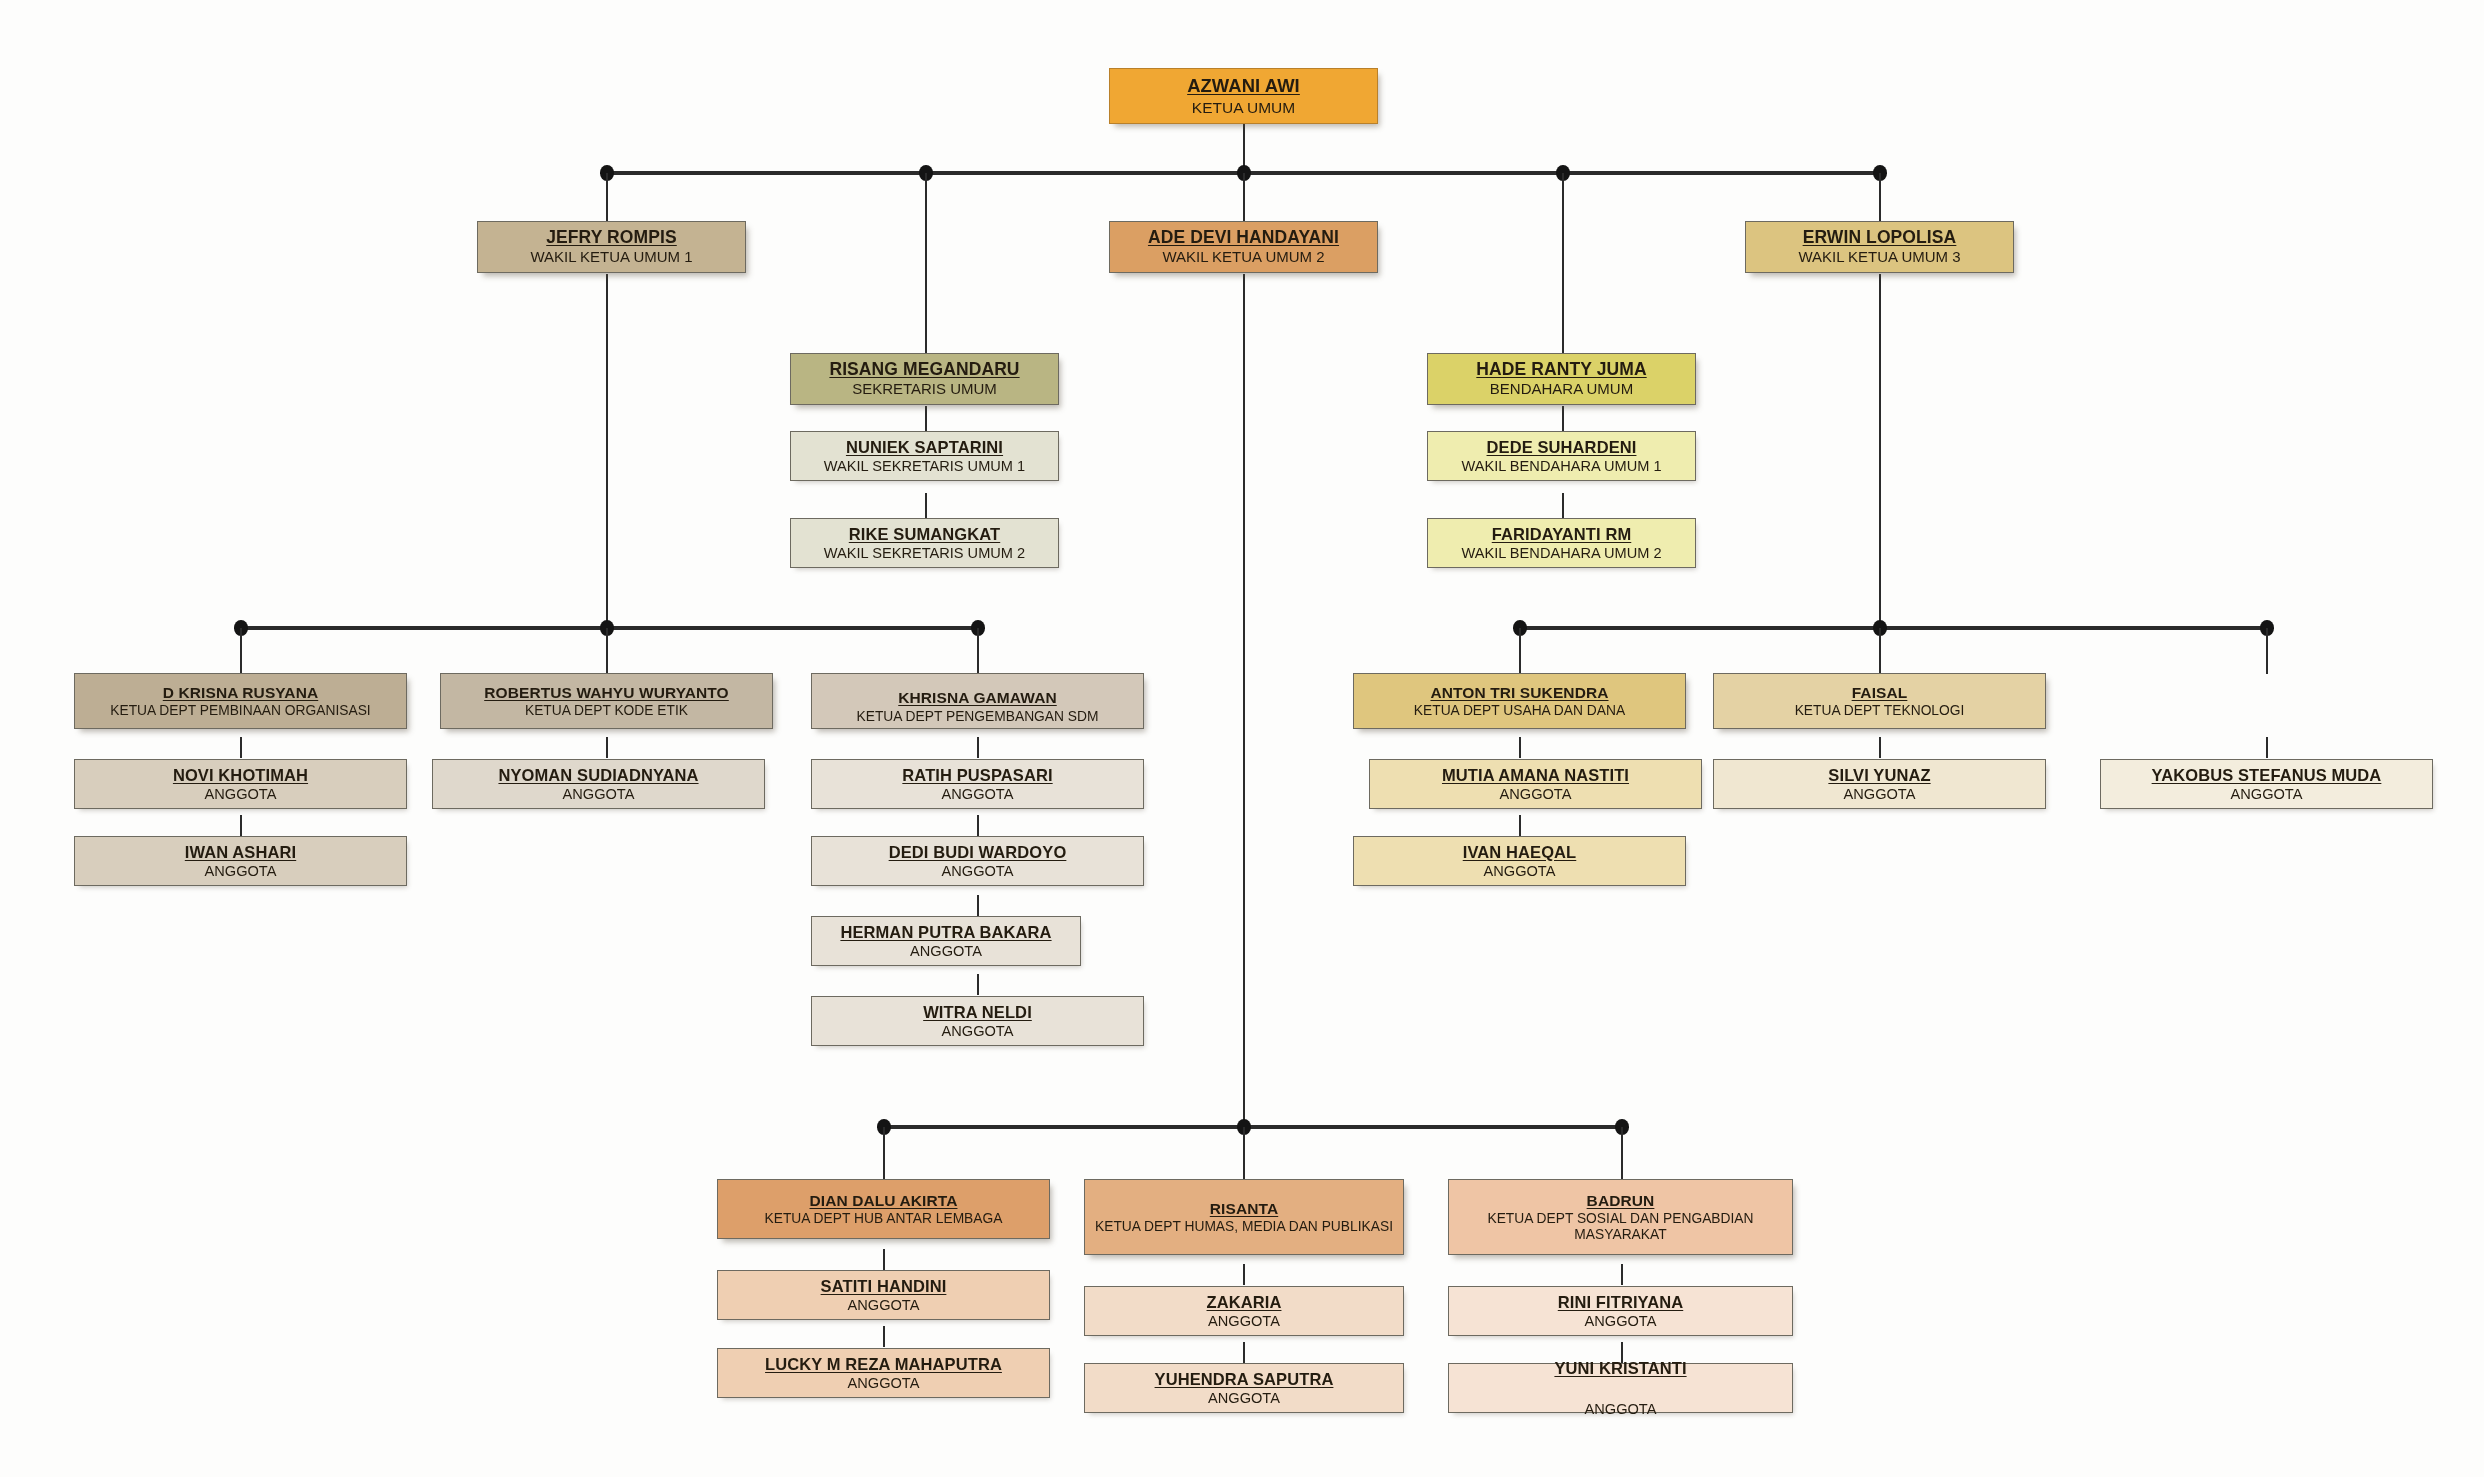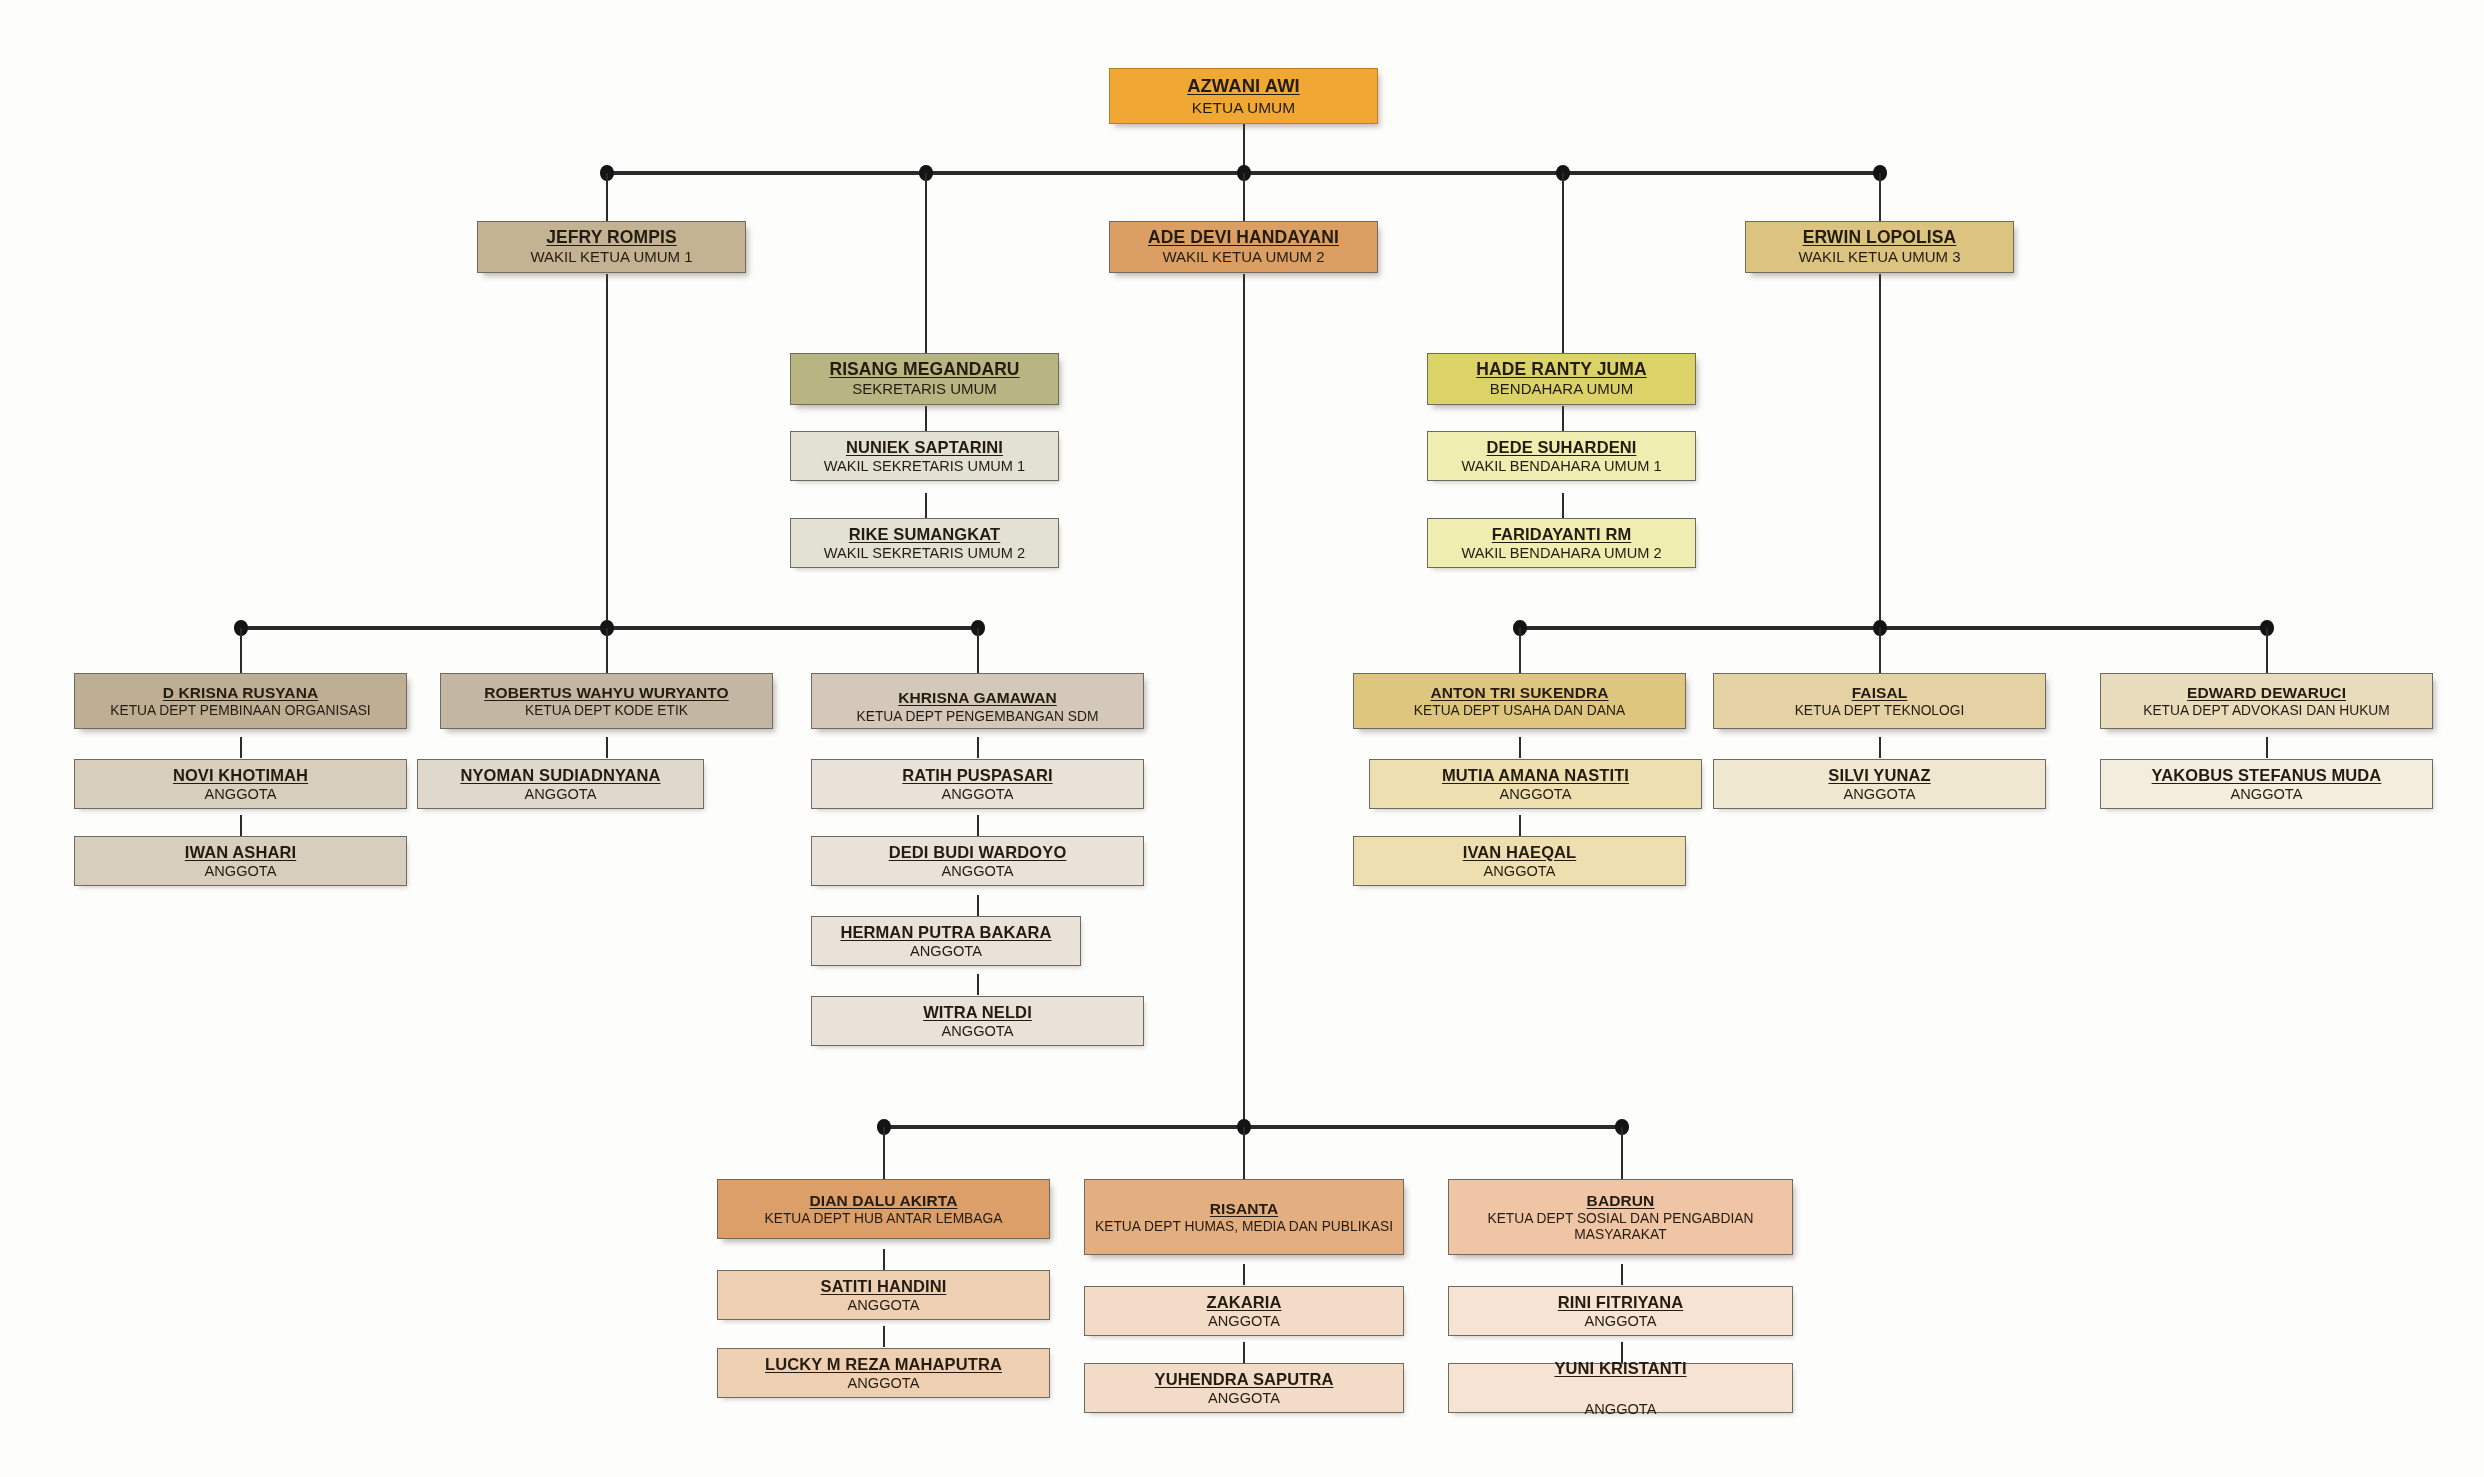--- a/index.html
+++ b/index.html
@@ -212,21 +212,21 @@
   </div>
   <div class="node sub" style="left:74px; top:836px; width:333px; height:50px; background:#D8CEBD;">
     <div class="nm">IWAN ASHARI</div>
     <div class="ttl">ANGGOTA</div>
   </div>
 
   <div class="node small" style="left:440px; top:673px; width:333px; height:56px; background:#C3B7A3;">
     <div class="nm">ROBERTUS WAHYU WURYANTO</div>
     <div class="ttl">KETUA DEPT KODE ETIK</div>
   </div>
-  <div class="node sub" style="left:417px; top:759px; width:287px; height:50px; background:#DFD8CC;">
+  <div class="node sub" style="left:432px; top:759px; width:333px; height:50px; background:#DFD8CC;">
     <div class="nm">NYOMAN SUDIADNYANA</div>
     <div class="ttl">ANGGOTA</div>
   </div>
 
   <div class="node small" style="left:811px; top:673px; width:333px; height:56px; background:#D3C8B9;justify-content:flex-end;">
     <div class="nm">KHRISNA GAMAWAN</div>
     <div class="ttl">KETUA DEPT PENGEMBANGAN SDM</div>
   </div>
   <div class="node sub" style="left:811px; top:759px; width:333px; height:50px; background:#E8E2D8;">
     <div class="nm">RATIH PUSPASARI</div>
@@ -260,24 +260,20 @@
 
   <div class="node small" style="left:1713px; top:673px; width:333px; height:56px; background:#E4D2A4;">
     <div class="nm">FAISAL</div>
     <div class="ttl">KETUA DEPT TEKNOLOGI</div>
   </div>
   <div class="node sub" style="left:1713px; top:759px; width:333px; height:50px; background:#F0E7D1;">
     <div class="nm">SILVI YUNAZ</div>
     <div class="ttl">ANGGOTA</div>
   </div>
 
-  <div class="node small" style="left:2100px; top:673px; width:333px; height:56px; background:#E9DCBC;">
-    <div class="nm">EDWARD DEWARUCI</div>
-    <div class="ttl">KETUA DEPT ADVOKASI DAN HUKUM</div>
-  </div>
   <div class="node sub" style="left:2100px; top:759px; width:333px; height:50px; background:#F3EDDD;">
     <div class="nm">YAKOBUS STEFANUS MUDA</div>
     <div class="ttl">ANGGOTA</div>
   </div>
 
   <div class="node small" style="left:717px; top:1179px; width:333px; height:60px; background:#DD9F6A;">
     <div class="nm">DIAN DALU AKIRTA</div>
     <div class="ttl">KETUA DEPT HUB ANTAR LEMBAGA</div>
   </div>
   <div class="node sub" style="left:717px; top:1270px; width:333px; height:50px; background:#EFCFB2;">

